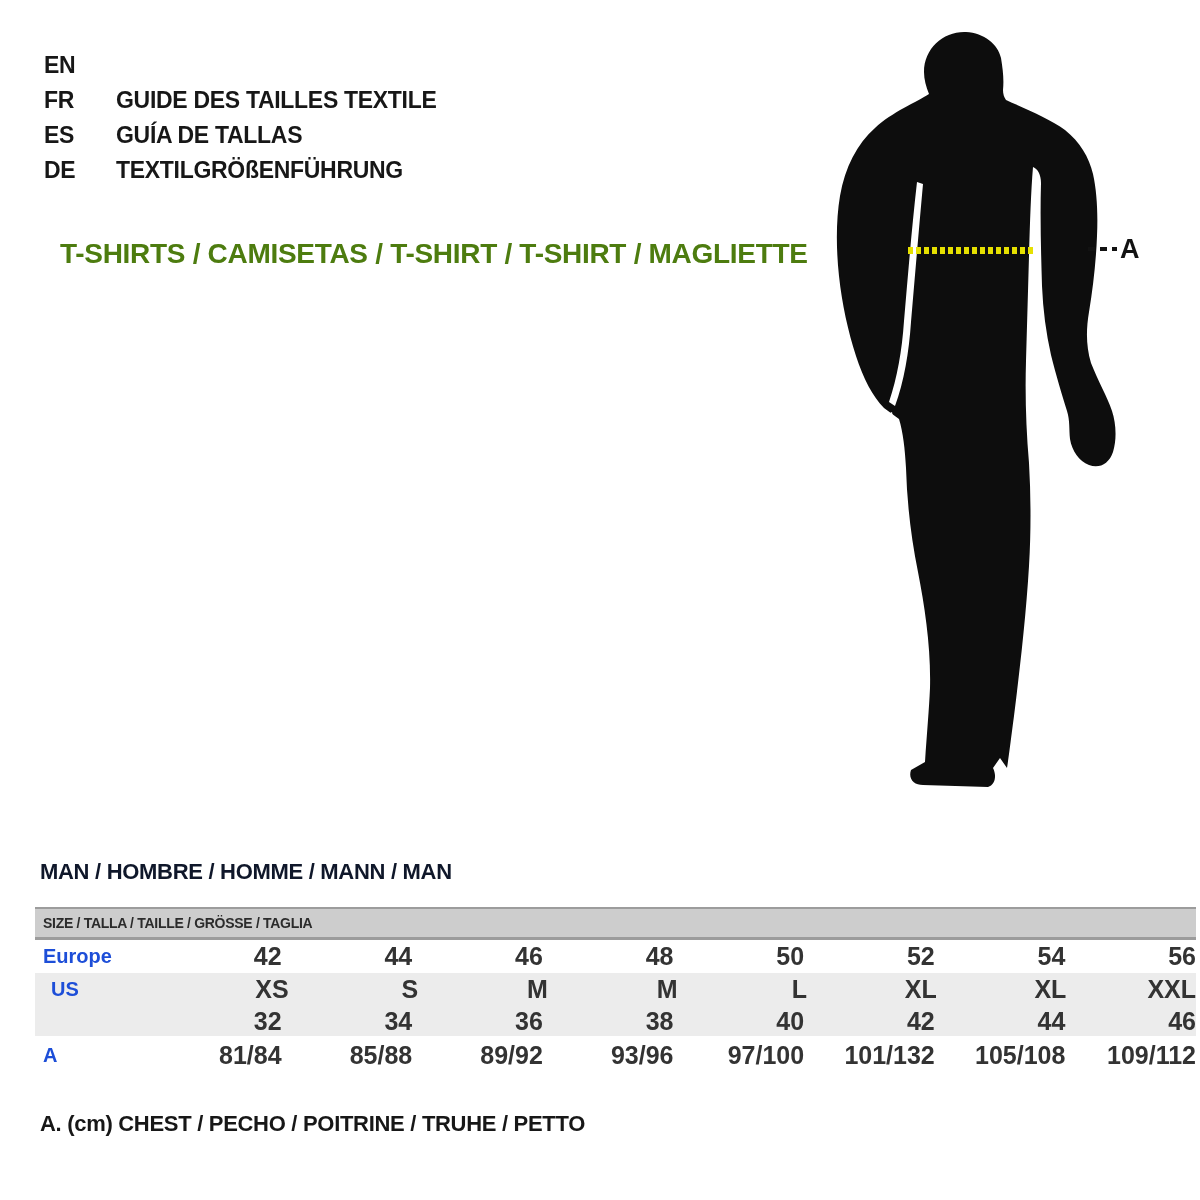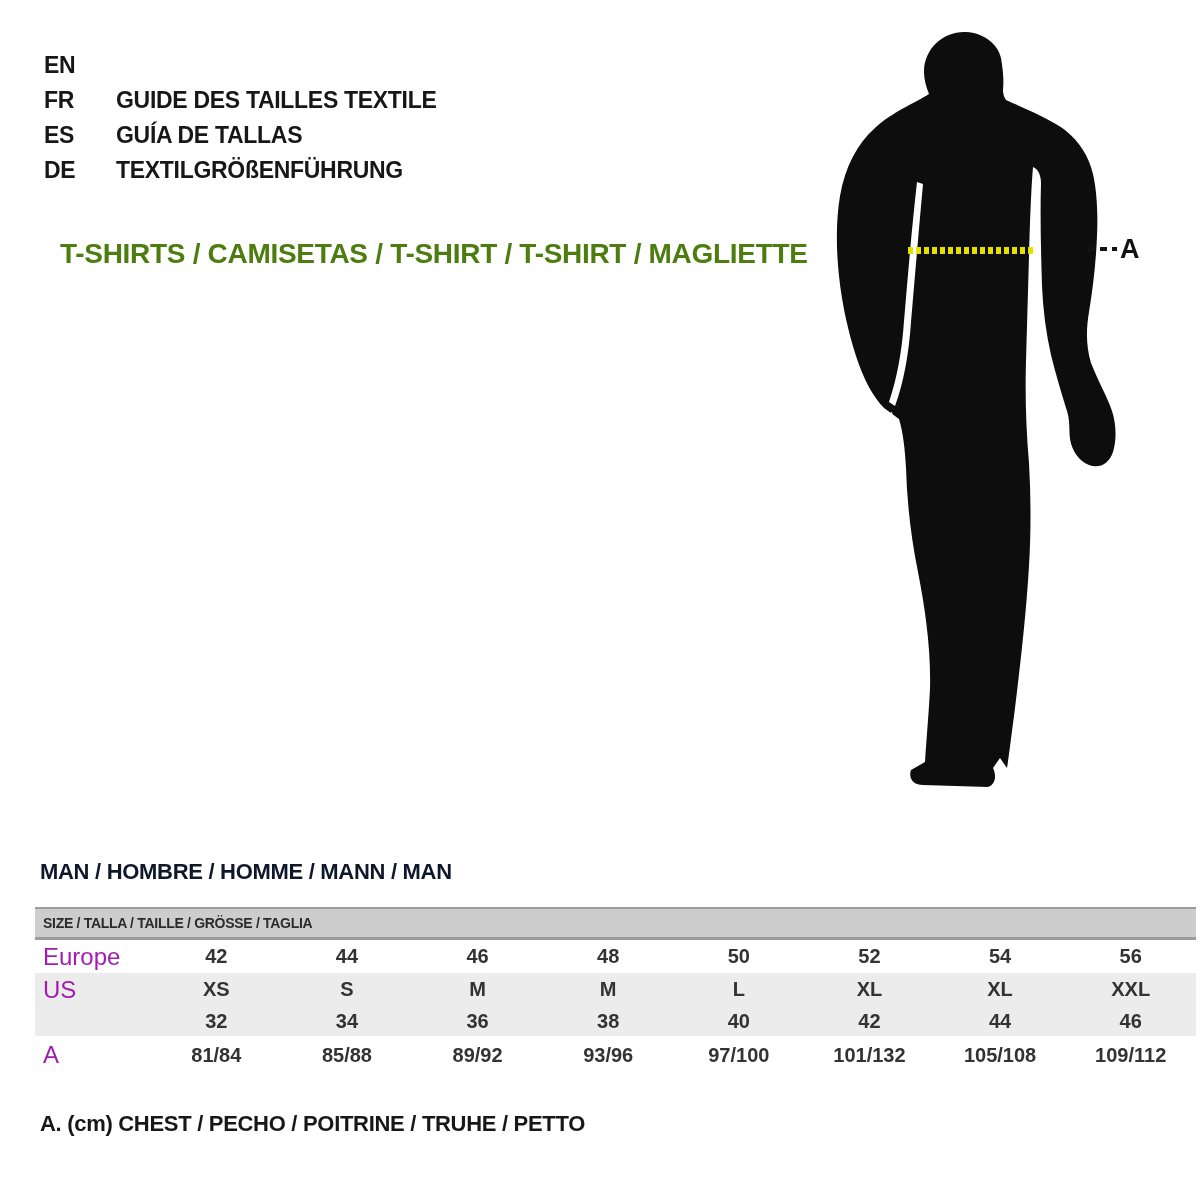--- a/index.html
+++ b/index.html
@@ -49,26 +49,26 @@
   
   .size-table { position:absolute; left:35px; top:891px; width:1161px; }
   .st-header {
     height:33px; background:#cdcdcd;
     border-top:2px solid #9c9c9c; border-bottom:3px solid #9c9c9c;
     display:flex; align-items:center; padding-left:8px;
     font-size:14px; font-weight:700; color:#2b2b2b; letter-spacing:-0.3px;
   }
   .st-row { display:grid; grid-template-columns:116px repeat(8, 1fr); align-items:center; }
   .st-row.r0 { height:33px; }
-  .st-row.r1 { height:33px; }
+  .st-row.r1 { height:33px;padding-left:8px; }
   .st-row.r2 { height:30px; }
   .st-row.r3 { height:38px; }
   .st-row.shaded { background:#ececec; }
-  .st-label { padding-left:8px; font-size:24px; font-weight:400; color:#a21caf; }
-  .st-val { text-align:center; font-size:20px; font-weight:700; color:#333333; }
+  .st-label { padding-left:8px; font-size:20px; font-weight:700; color:#1d4ed8; }
+  .st-val { text-align:right; font-size:25px; font-weight:700; color:#333333; }
 
   
   .footnote {
     position:absolute; left:40px; top:1095px;
     font-size:22px; font-weight:700; color:#171717; letter-spacing:-0.3px; white-space:nowrap;
   }
 </style>
 </head>
 <body>
 

